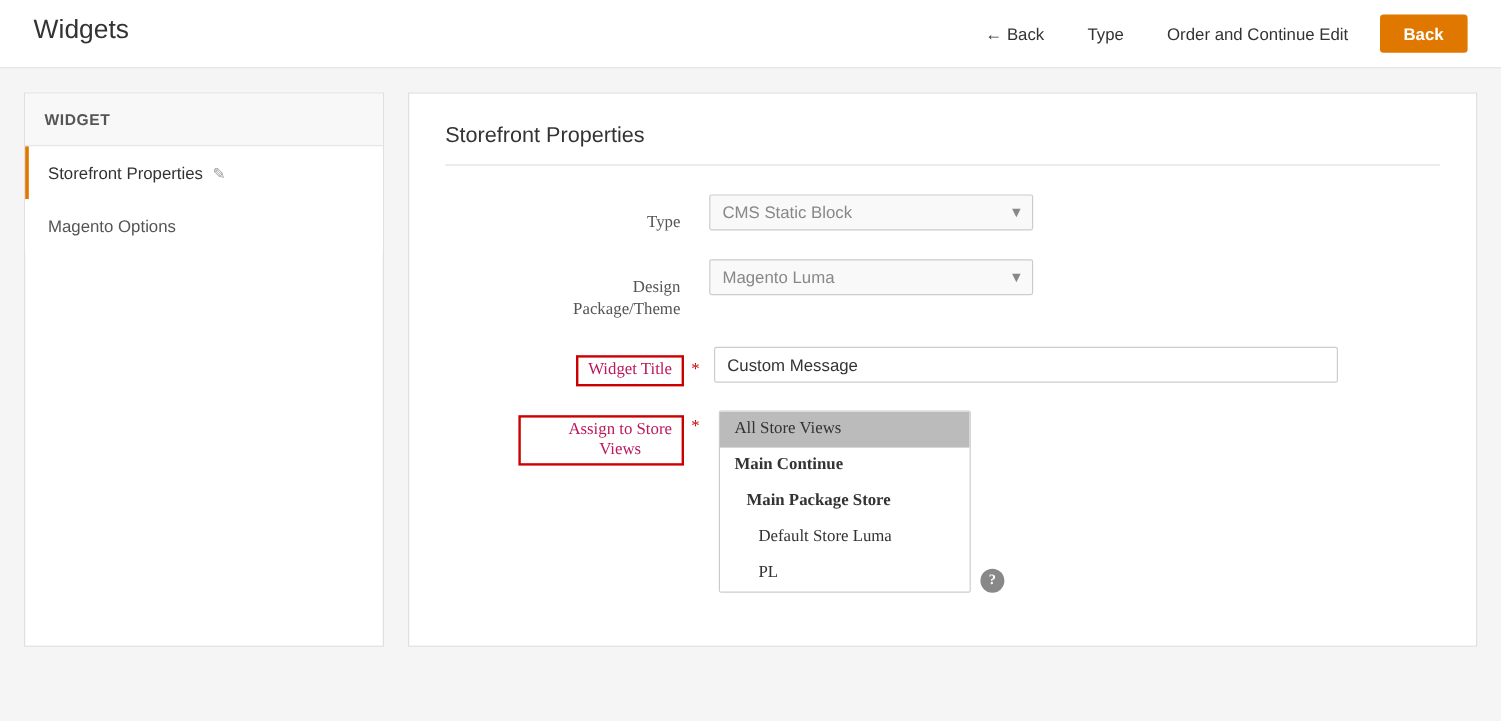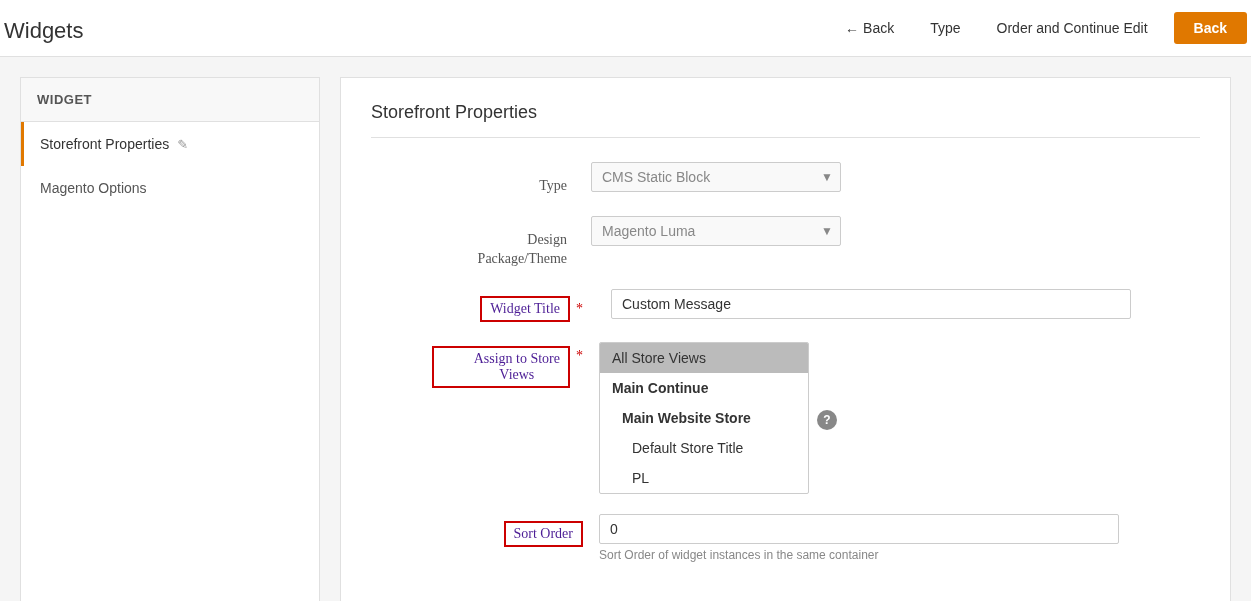--- a/index.html
+++ b/index.html
@@ -1,23 +1,23 @@
 <!DOCTYPE html>
 <html><head>
   <meta charset="utf-8">
   <style>
     * { box-sizing: border-box; margin: 0; padding: 0; }
     body { font-family: 'Segoe UI', Arial, sans-serif; font-size: 14px; color: #333; background: #f5f5f5; }
 
     
     .page-header {
       display: flex;
-      align-items: flex-end;
+      align-items: flex-start;
       justify-content: space-between;
-      padding: 12px 4px;
+      padding: 12px 28px;
       background: #fff;
       border-bottom: 1px solid #e0e0e0;
     }
     .page-title {
       font-size: 22px;
       font-weight: 300;
       color: #333;
     }
     .header-actions {
       display: flex;
@@ -132,39 +132,39 @@
       width: 220px;
       min-width: 220px;
       justify-content: flex-end;
       padding-right: 8px;
       padding-top: 7px;
       font-family: Liberation Serif, serif;
     }
     .form-label-box {
       border: 2px solid #c00;
       padding: 3px 8px;
-      color: #4c1d95;
+      color: #be185d;
       font-size: 14px;
     }
     .required-star {
       color: #c00;
       margin-left: 4px;
       font-size: 14px;
       padding-top: 7px;
     }
     .form-control {
       flex: 1;
       max-width: 520px;
     }
     .select-wrapper {
       position: relative;
       display: inline-block;
     }
     .select-field {
-      width: 250px;
+      width: 270px;
       padding: 6px 28px 6px 10px;
       border: 1px solid #ccc;
       border-radius: 2px;
       background: #f9f9f9;
       color: #888;
       font-size: 14px;
       appearance: none;
       cursor: pointer;
     }
     .select-arrow {
@@ -182,22 +182,23 @@
       padding: 6px 10px;
       border: 1px solid #ccc;
       border-radius: 2px;
       font-size: 14px;
       color: #333;
     }
 
     
     .listbox-wrapper {
       display: flex;
-      align-items: center;
+      align-items: flex-end;
       gap: 8px;
+      font-family: Liberation Serif, serif;
     }
     .store-views-list {
       width: 210px;
       border: 1px solid #ccc;
       border-radius: 2px;
       font-size: 14px;
       color: #333;
       background: #fff;
       padding: 0;
       list-style: none;
@@ -303,48 +304,39 @@
           <span class="select-arrow">▼</span>
         </div>
       </div>
     </div>
 
     <div class="form-row">
       <div class="form-label-wrapper" style="align-items:center;">
         <span class="form-label-box">Widget Title</span>
         <span class="required-star" style="padding-top:0; margin-left:6px;">*</span>
       </div>
-      <div class="form-control" style="margin-left:20px;">
+      <div class="form-control" style="margin-left:4px;">
         <input type="text" class="text-input" value="Custom Message" style="">
       </div>
     </div>
 
     <div class="form-row" style="align-items:flex-start;">
       <div class="form-label-wrapper" style="align-items:flex-start; padding-top:4px;">
         <span class="form-label-box" style="text-align:center;padding-left:40px;">Assign to Store<br>Views</span>
         <span class="required-star" style="padding-top:2px; margin-left:6px;">*</span>
       </div>
       <div class="form-control" style="margin-left:8px;">
         <div class="listbox-wrapper">
           <ul class="store-views-list">
             <li class="selected">All Store Views</li>
             <li class="website">Main Continue</li>
-            <li class="store">Main Website Store</li>
-            <li class="view">Default Store Title</li>
+            <li class="store">Main Package Store</li>
+            <li class="view">Default Store Luma</li>
             <li class="view">PL</li>
           </ul>
           <span class="help-icon" title="Help">?</span>
         </div>
       </div>
     </div>
 
-    <div class="form-row" style="align-items:flex-start;">
-      <div class="form-label-wrapper" style="align-items:center;">
-        <span class="form-label-box">Sort Order</span>
-      </div>
-      <div class="form-control" style="margin-left:8px;">
-        <input type="text" class="text-input" value="0" style="">
-        <div class="sort-order-hint">Sort Order of widget instances in the same container</div>
-      </div>
-    </div>
 
   </div>
 </div>
 
 </body></html>

